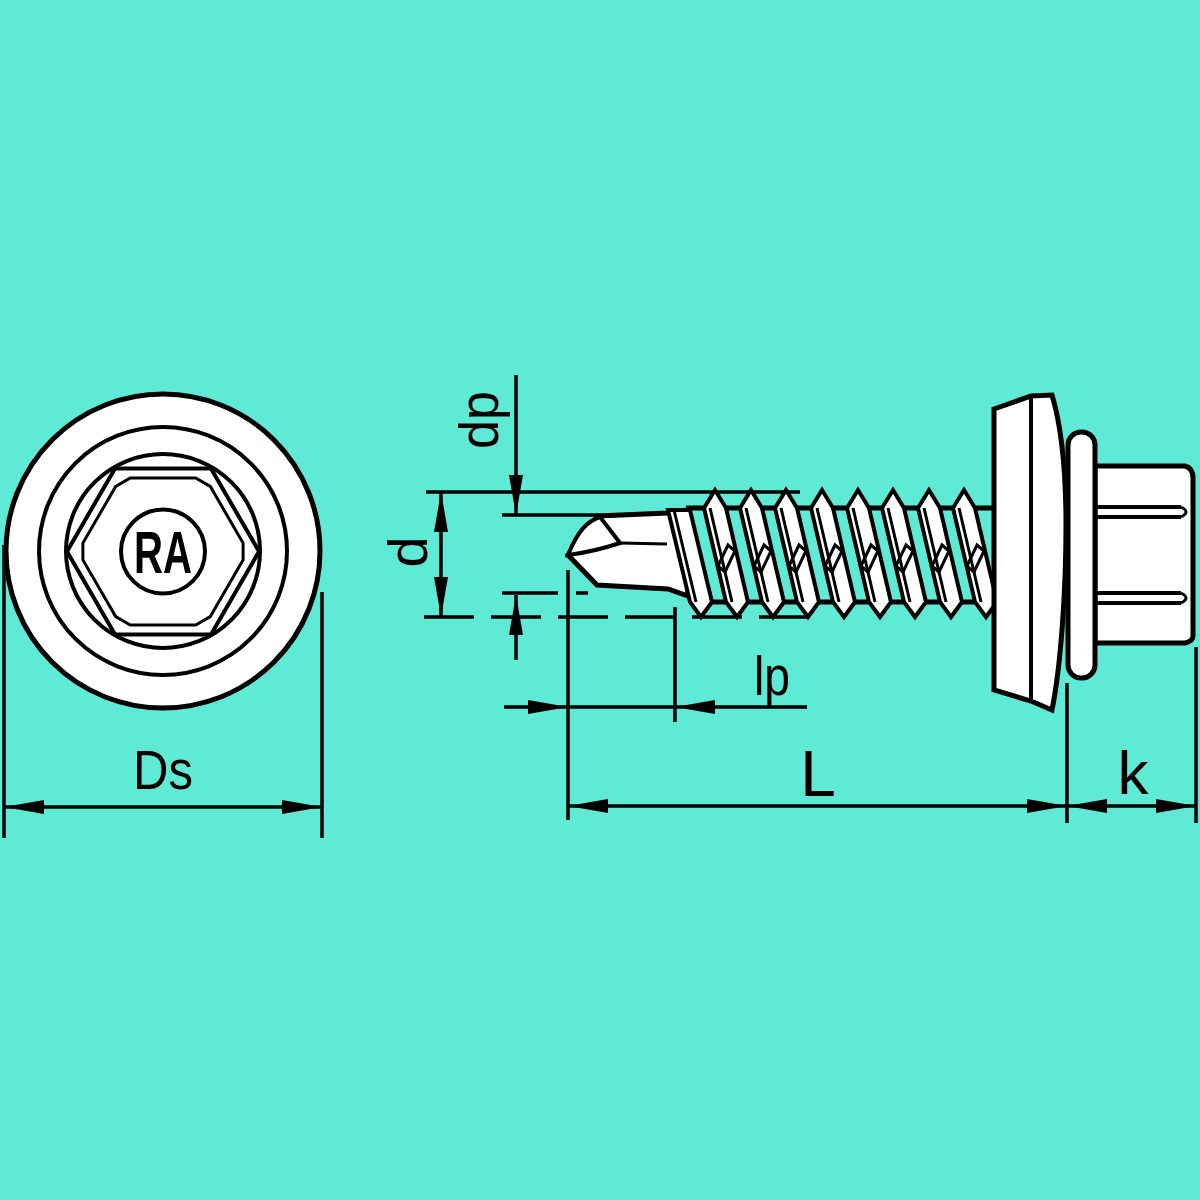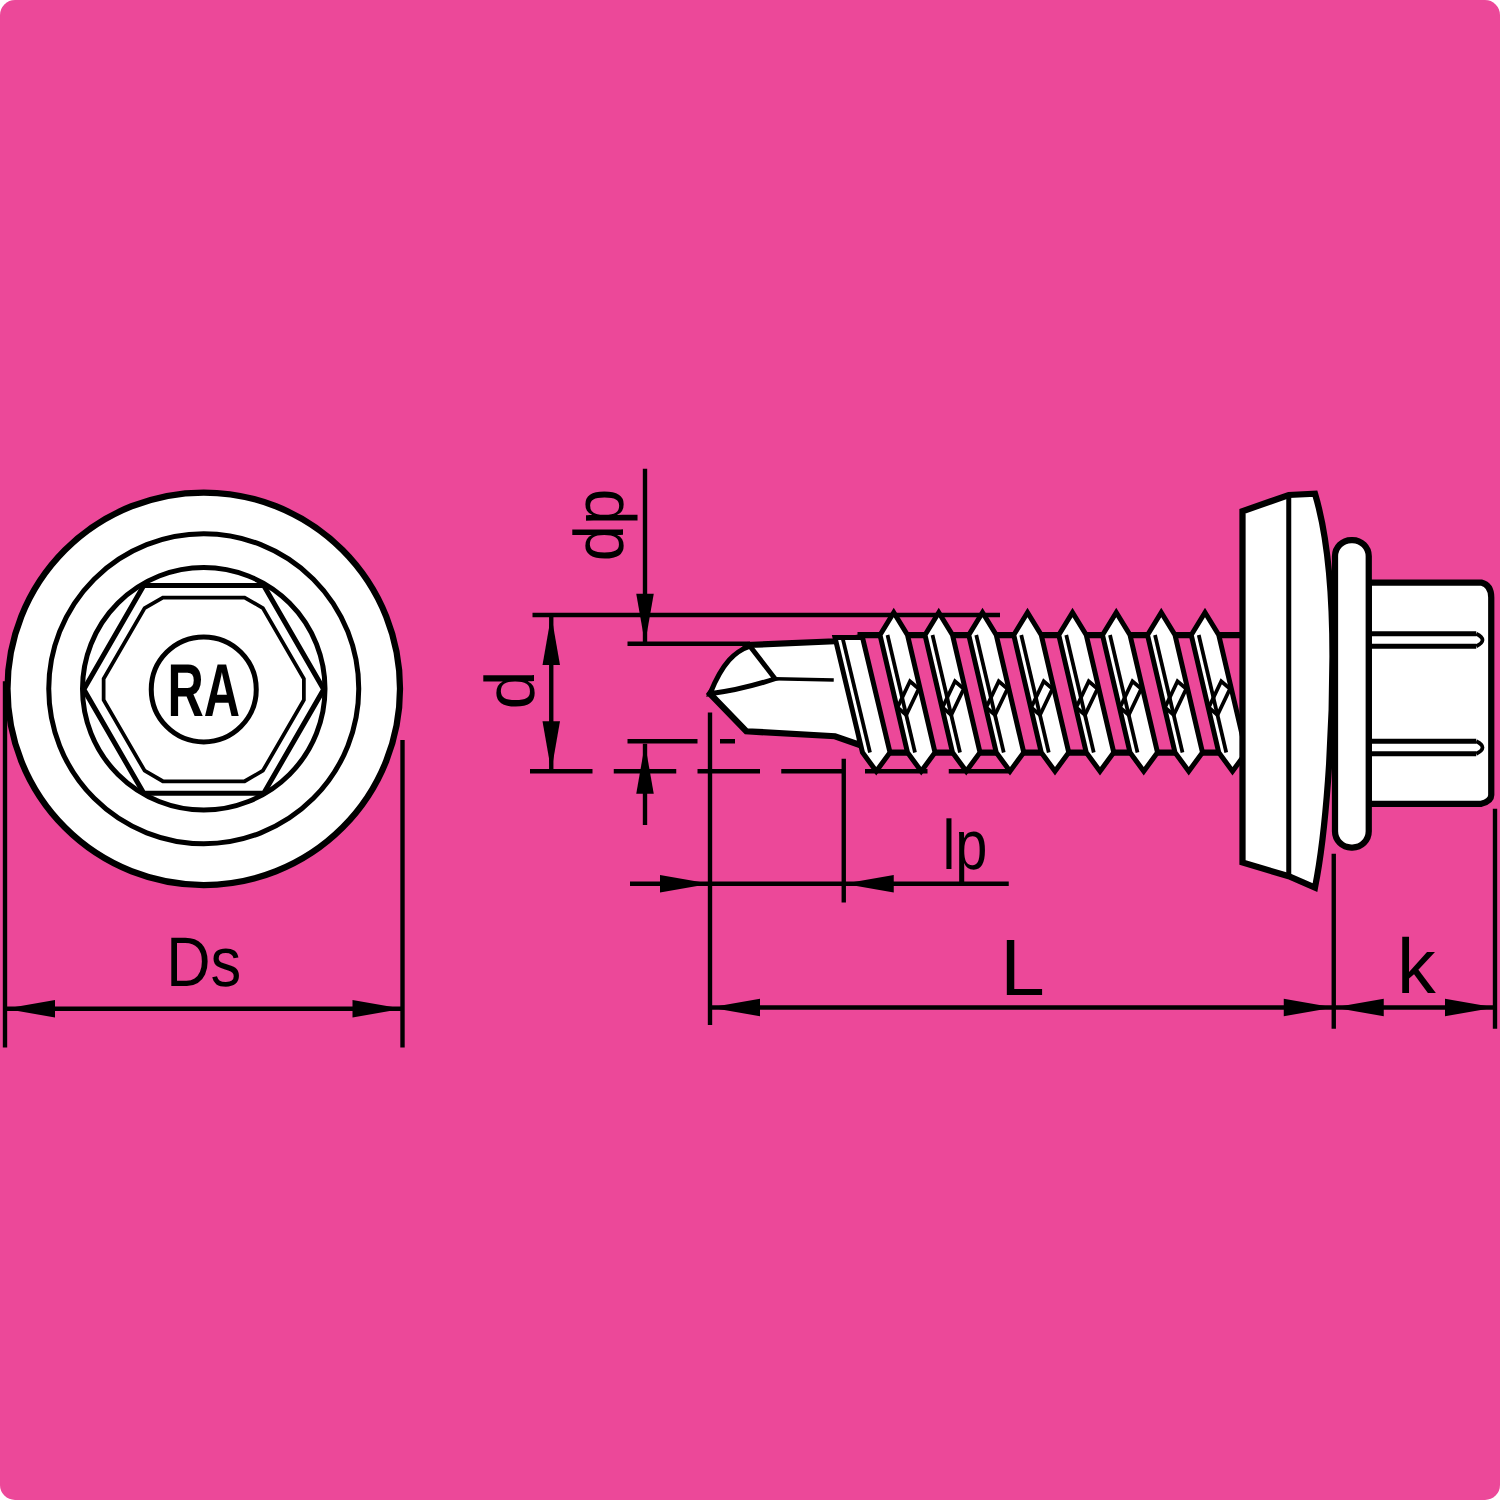--- a/index.html
+++ b/index.html
@@ -1,16 +1,16 @@
 <!DOCTYPE html>
 <html><head>
 <meta charset="utf-8">
 <style>
   html,body{margin:0;padding:0;background:#ffffff;}
-  .stage{width:1200px;height:1200px;background:#ec4899;position:relative;border-radius:12px;}
+  .stage{width:1200px;height:1200px;background:#5eead4;position:relative;}
   svg{display:block;}
   .outline{fill:#ffffff;stroke:#000000;stroke-width:5;stroke-linejoin:miter;}
   .outline4{fill:#ffffff;stroke:#000000;stroke-width:4;stroke-linejoin:miter;}
   .line5{fill:none;stroke:#000000;stroke-width:5;}
   .line4{fill:none;stroke:#000000;stroke-width:4;}
   .thin{fill:none;stroke:#000000;stroke-width:3;}
   .dim{fill:none;stroke:#000000;stroke-width:3.5;}
   .dashed{stroke-dasharray:50 17;}
   .arrow{fill:#000000;stroke:none;}
   .lbl{font-family:"Liberation Sans", sans-serif;font-size:56px;fill:#000000;}

